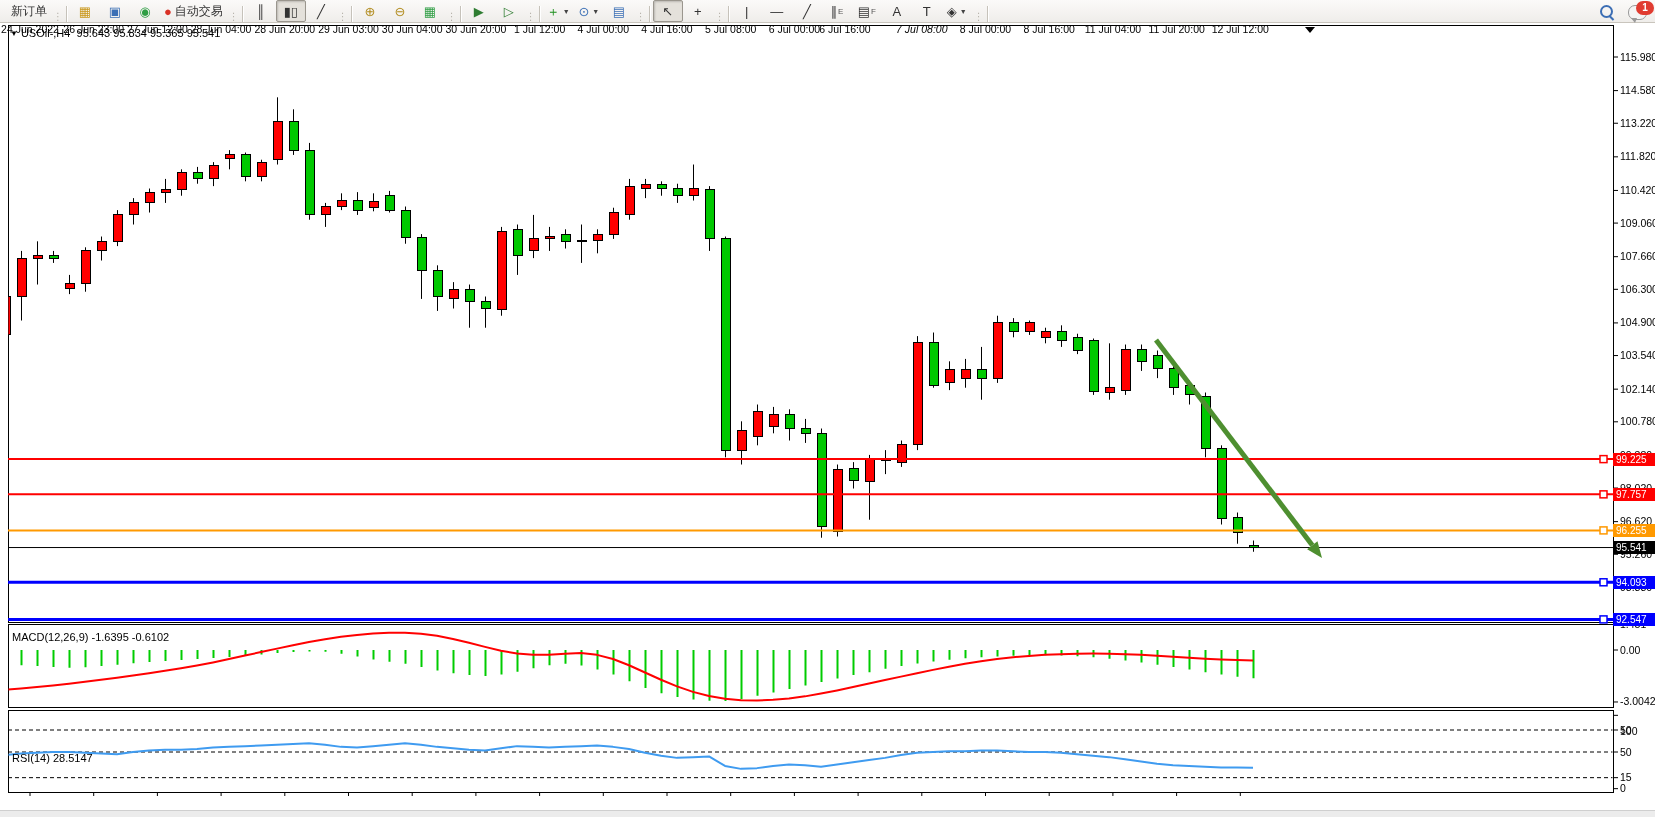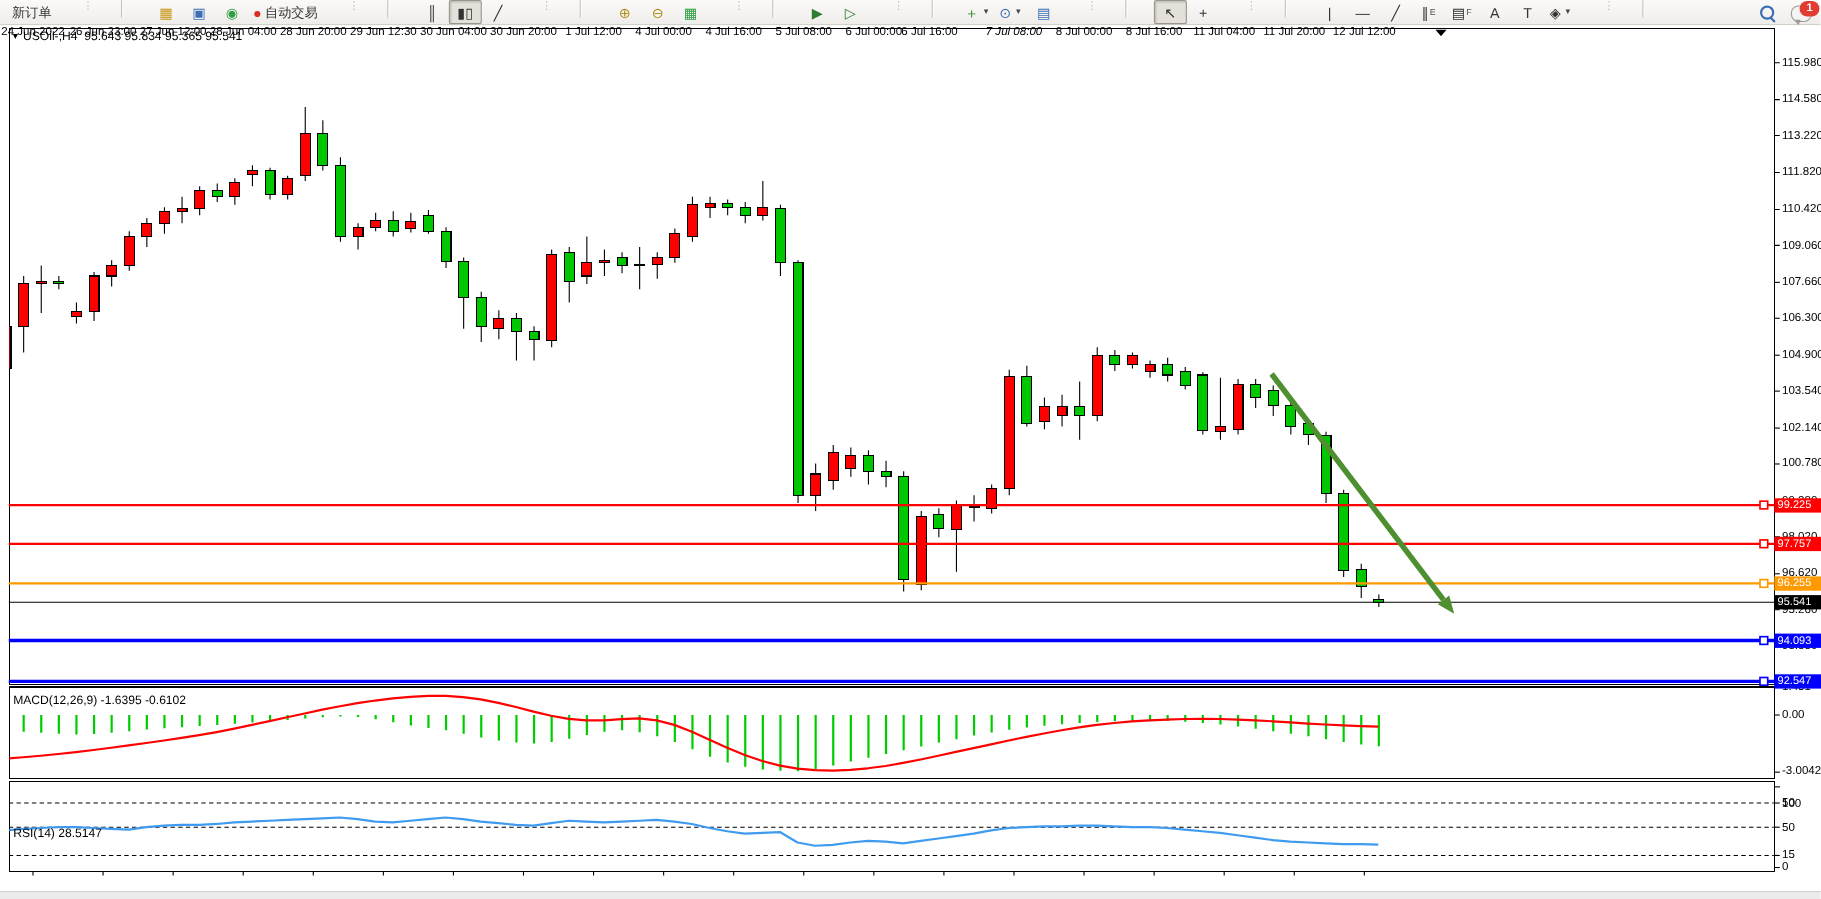--- a/index.html
+++ b/index.html
@@ -44,21 +44,21 @@
              display:flex;align-items:center;padding-left:3px;}
   .date-lab{position:absolute;font-size:10.5px;color:#000;transform:translateX(-50%);white-space:nowrap;top:772px;}
   #status-bar{position:absolute;left:0;top:810px;width:1655px;height:7px;background:#ececec;border-top:1px solid #cfcfcf;}
 </style>
 </head>
 <body>
 
 <div id="root">
 
   <div id="toolbar">
-    <div id="toolbar-groups" style="display: flex; align-items: flex-start; gap: 22px;">
+    <div id="toolbar-groups" style="display: flex; align-items: flex-end;">
         <span class="tb-group">
           <div class="tb-btn">
             <span class="lbl">新订单</span>
           </div>
         </span>
         <span class="tb-handle">⋮</span>
         <span class="tb-sep"></span>
         <span class="tb-group">
           <div class="tb-btn">
             <span class="glyph" style="color: rgb(201, 151, 26);">▦</span>
@@ -549,21 +549,21 @@
         <div class="hline-lab" style="left: 1613px; top: 518.036px; background: rgb(0, 0, 0);">95.541</div>
         <div class="hline-lab" style="left: 1613px; top: 552.788px; background: rgb(0, 0, 255);">94.093</div>
         <div class="hline-lab" style="left: 1613px; top: 589.892px; background: rgb(0, 0, 255);">92.547</div>
       </div>
     <div id="date-labels">
         <div class="date-lab" style="left: 30px; top: 0px;">24 Jun 2022</div>
         <div class="date-lab" style="left: 93.7px; top: 0px;">26 Jun 23:00</div>
         <div class="date-lab" style="left: 157.4px; top: 0px;">27 Jun 12:00</div>
         <div class="date-lab" style="left: 221.1px; top: 0px;">28 Jun 04:00</div>
         <div class="date-lab" style="left: 284.8px; top: 0px;">28 Jun 20:00</div>
-        <div class="date-lab" style="left: 348.5px; top: 0px;">29 Jun 12:30</div>
+        <div class="date-lab" style="left: 348.5px; top: 0px;">29 Jun 03:00</div>
         <div class="date-lab" style="left: 412.2px; top: 0px;">30 Jun 04:00</div>
         <div class="date-lab" style="left: 475.9px; top: 0px;">30 Jun 20:00</div>
         <div class="date-lab" style="left: 539.6px; top: 0px;">1 Jul 12:00</div>
         <div class="date-lab" style="left: 603.3px; top: 0px;">4 Jul 00:00</div>
         <div class="date-lab" style="left: 667px; top: 0px;">4 Jul 16:00</div>
         <div class="date-lab" style="left: 730.7px; top: 0px;">5 Jul 08:00</div>
         <div class="date-lab" style="left: 794.4px; top: 0px;">6 Jul 00:00</div>
         <div class="date-lab" style="left: 845px; top: 0px;">6 Jul 16:00</div>
         <div class="date-lab" style="left: 921.8px; top: 0px; font-style: italic;">7 Jul 08:00</div>
         <div class="date-lab" style="left: 985.5px; top: 0px;">8 Jul 00:00</div>

